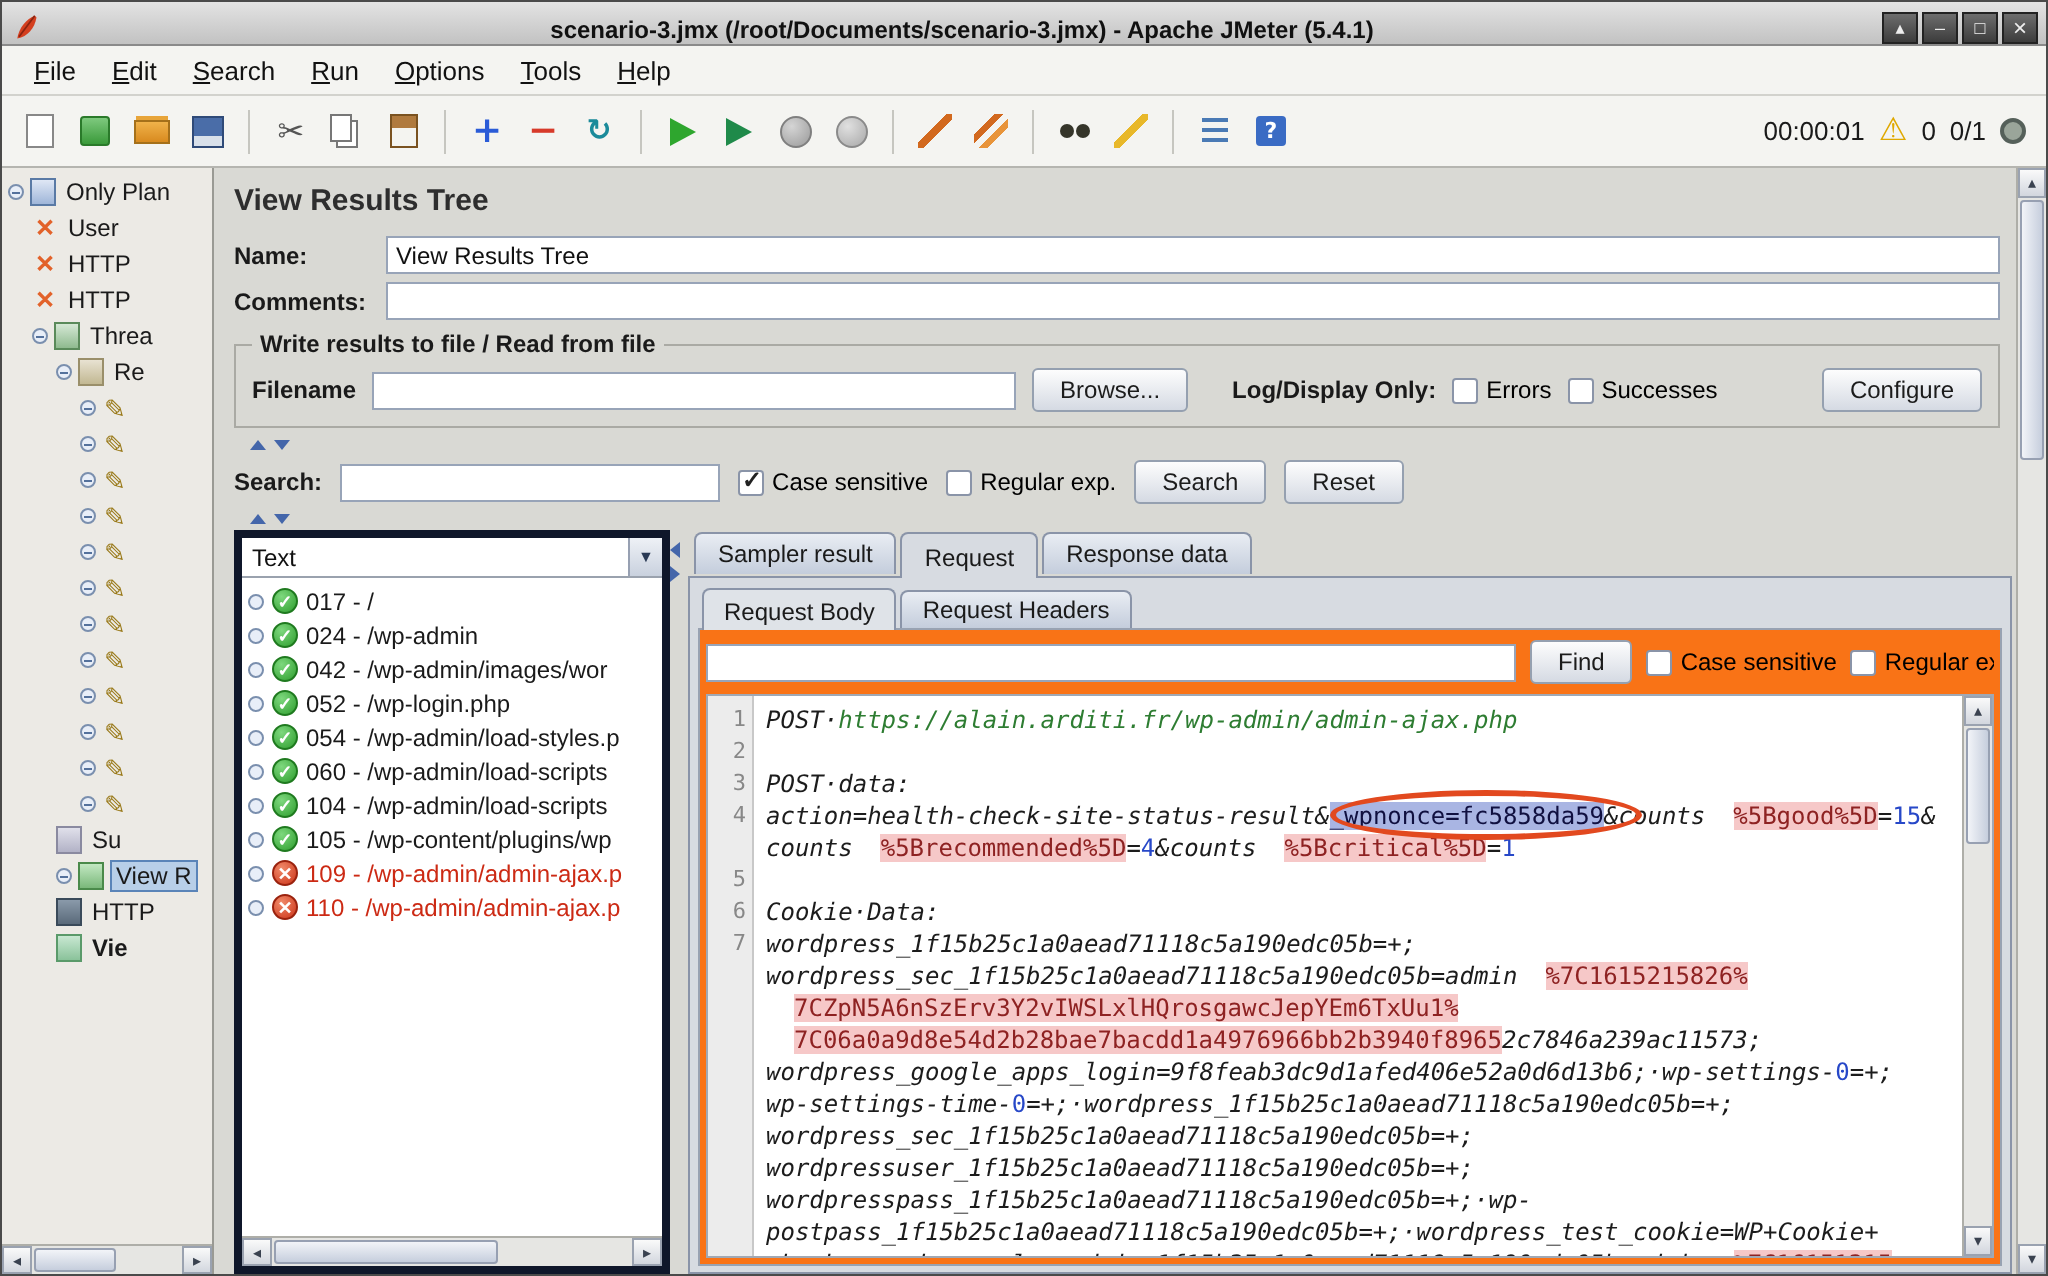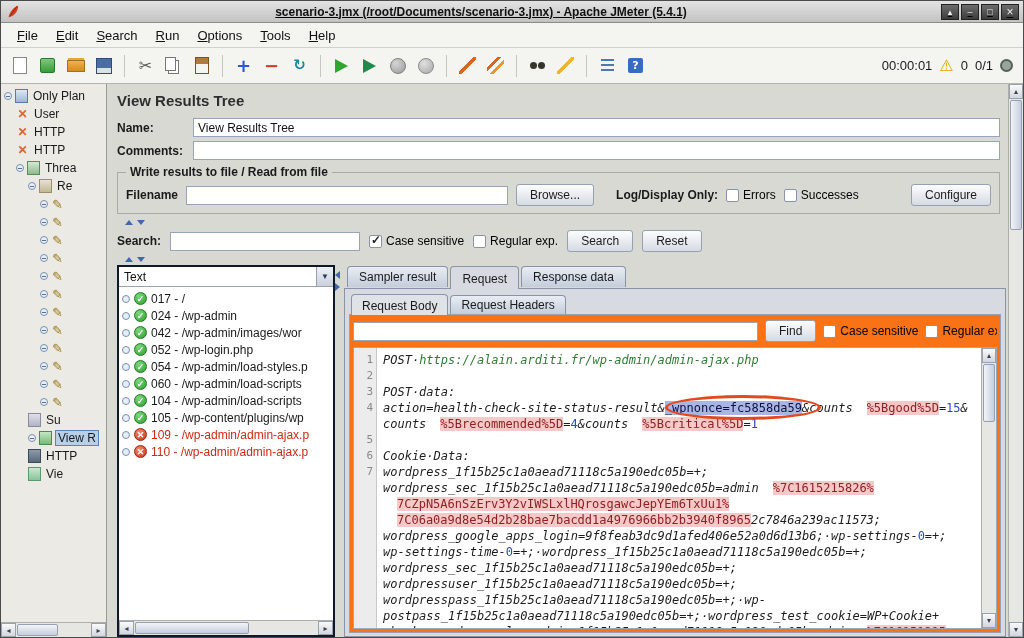--- a/index.html
+++ b/index.html
@@ -2,22 +2,22 @@
 <html><head>
 <meta charset="utf-8">
 <style>
   * { box-sizing: border-box; margin: 0; padding: 0; }
   html,body { width:1024px; height:638px; overflow:hidden; }
   body { font-family:"Liberation Sans", sans-serif; font-size:12px; background:#888; }
 
   .window { width:1024px; height:638px; border:1px solid #4a4a4a; display:flex; flex-direction:column; background:#d9d9d4; }
 
   
-  .titlebar { height:22px; flex:0 0 22px; display:flex; align-items:center; gap:6px; padding:0 4px;
-    background:linear-gradient(#e3e3e3,#c2c2c2); border-bottom:1px solid #8a8a8a;text-decoration:underline; }
+  .titlebar { height:22px; flex:0 0 22px; display:flex; align-items:flex-end; gap:6px; padding:0 4px;
+    background:linear-gradient(#e3e3e3,#c2c2c2); border-bottom:1px solid #8a8a8a; }
   .app-icon { width:16px; height:16px; display:flex; align-items:center; justify-content:center; }
   .win-title { flex:1; text-align:center; font-weight:bold; font-size:12px; color:#111; white-space:nowrap; overflow:hidden; }
   .win-controls { display:flex; gap:2px; }
   .winbtn { width:18px; height:16px; background:linear-gradient(#6d6d6d,#3c3c3c); border:1px solid #222; color:#eee;
     display:flex; align-items:center; justify-content:center; font-size:9px; }
   .wb-shade::before{content:"▴";} .wb-min::before{content:"–";} .wb-max::before{content:"□";} .wb-close::before{content:"×"; font-size:12px;}
 
   
   .menubar { height:25px; flex:0 0 25px; background:#f4f4f1; border-bottom:1px solid #d2d2cd; display:flex; align-items:center; padding-left:8px; gap:2px; }
   .menu-item { padding:2px 8px; font-size:13px; color:#111; cursor:default; }
@@ -105,21 +105,21 @@
   .divider { height:9px; flex:0 0 9px; position:relative; }
   .ot { position:absolute; top:2px; width:0; height:0; }
   .ot-up { left:10px; border-left:4px solid transparent; border-right:4px solid transparent; border-bottom:5px solid #4466aa; }
   .ot-down { left:22px; border-left:4px solid transparent; border-right:4px solid transparent; border-top:5px solid #4466aa; }
 
   .search-row { display:flex; align-items:center; gap:9px; margin:1px 6px 1px 2px; height:26px; }
   .search-field { width:190px; }
 
   
   .panes { flex:1; display:flex; min-height:0; margin:1px 0 0 2px; }
-  .results-pane { flex:0 0 218px; width:218px; background:#fff; border:2px solid #0f172a; display:flex; flex-direction:column; min-height:0; }
+  .results-pane { flex:0 0 218px; width:218px; background:#fff; border:4px solid #0f172a; display:flex; flex-direction:column; min-height:0; }
   .combo { height:20px; flex:0 0 20px; display:flex; align-items:center; background:#fff; border-bottom:1px solid #9aa2ae; }
   .combo-text { flex:1; padding:0 5px; color:#111; }
   .combo-btn { width:17px; height:100%; background:linear-gradient(#eef1f6,#c9d1de); border-left:1px solid #97a0b2;
     display:flex; align-items:center; justify-content:center; font-size:8px; color:#2a3a55; }
   .combo-btn::before{content:"▼";}
   .results-list { flex:1; overflow:hidden; padding:3px 0 0 3px; }
   .res-row { height:17px; display:flex; align-items:center; gap:4px; white-space:nowrap; overflow:hidden; }
   .res-handle { flex:0 0 8px; width:8px; height:8px; border:1px solid #7a8fae; border-radius:50%; background:#e8eef8; }
   .ball { flex:0 0 13px; width:13px; height:13px; border-radius:50%; display:inline-flex; align-items:center; justify-content:center;
     color:#fff; font-size:9px; font-weight:bold; }
@@ -325,21 +325,21 @@
           </div>
           <div class="pt-row" style="padding-left: 27px;">
             <span class="pt-handle"></span>
             <span class="nticon nt-results-tree"></span>
             <span class="pt-label sel">View R</span>
           </div>
           <div class="pt-row" style="padding-left: 27px;">
             <span class="nticon nt-http-defaults"></span>
             <span class="pt-label">HTTP</span>
           </div>
-          <div class="pt-row" style="padding-left: 27px;">
+          <div class="pt-row" style="padding-left: 27px; font-weight: bold;">
             <span class="nticon nt-listener-green"></span>
             <span class="pt-label">Vie</span>
           </div>
         </div>
       <div class="hscroll">
         <span class="hs-btn hs-left"></span>
         <span class="hs-track">
             <span class="hs-thumb" style="left:1px;width:55%;"></span>
           </span>
         <span class="hs-btn hs-right"></span>

